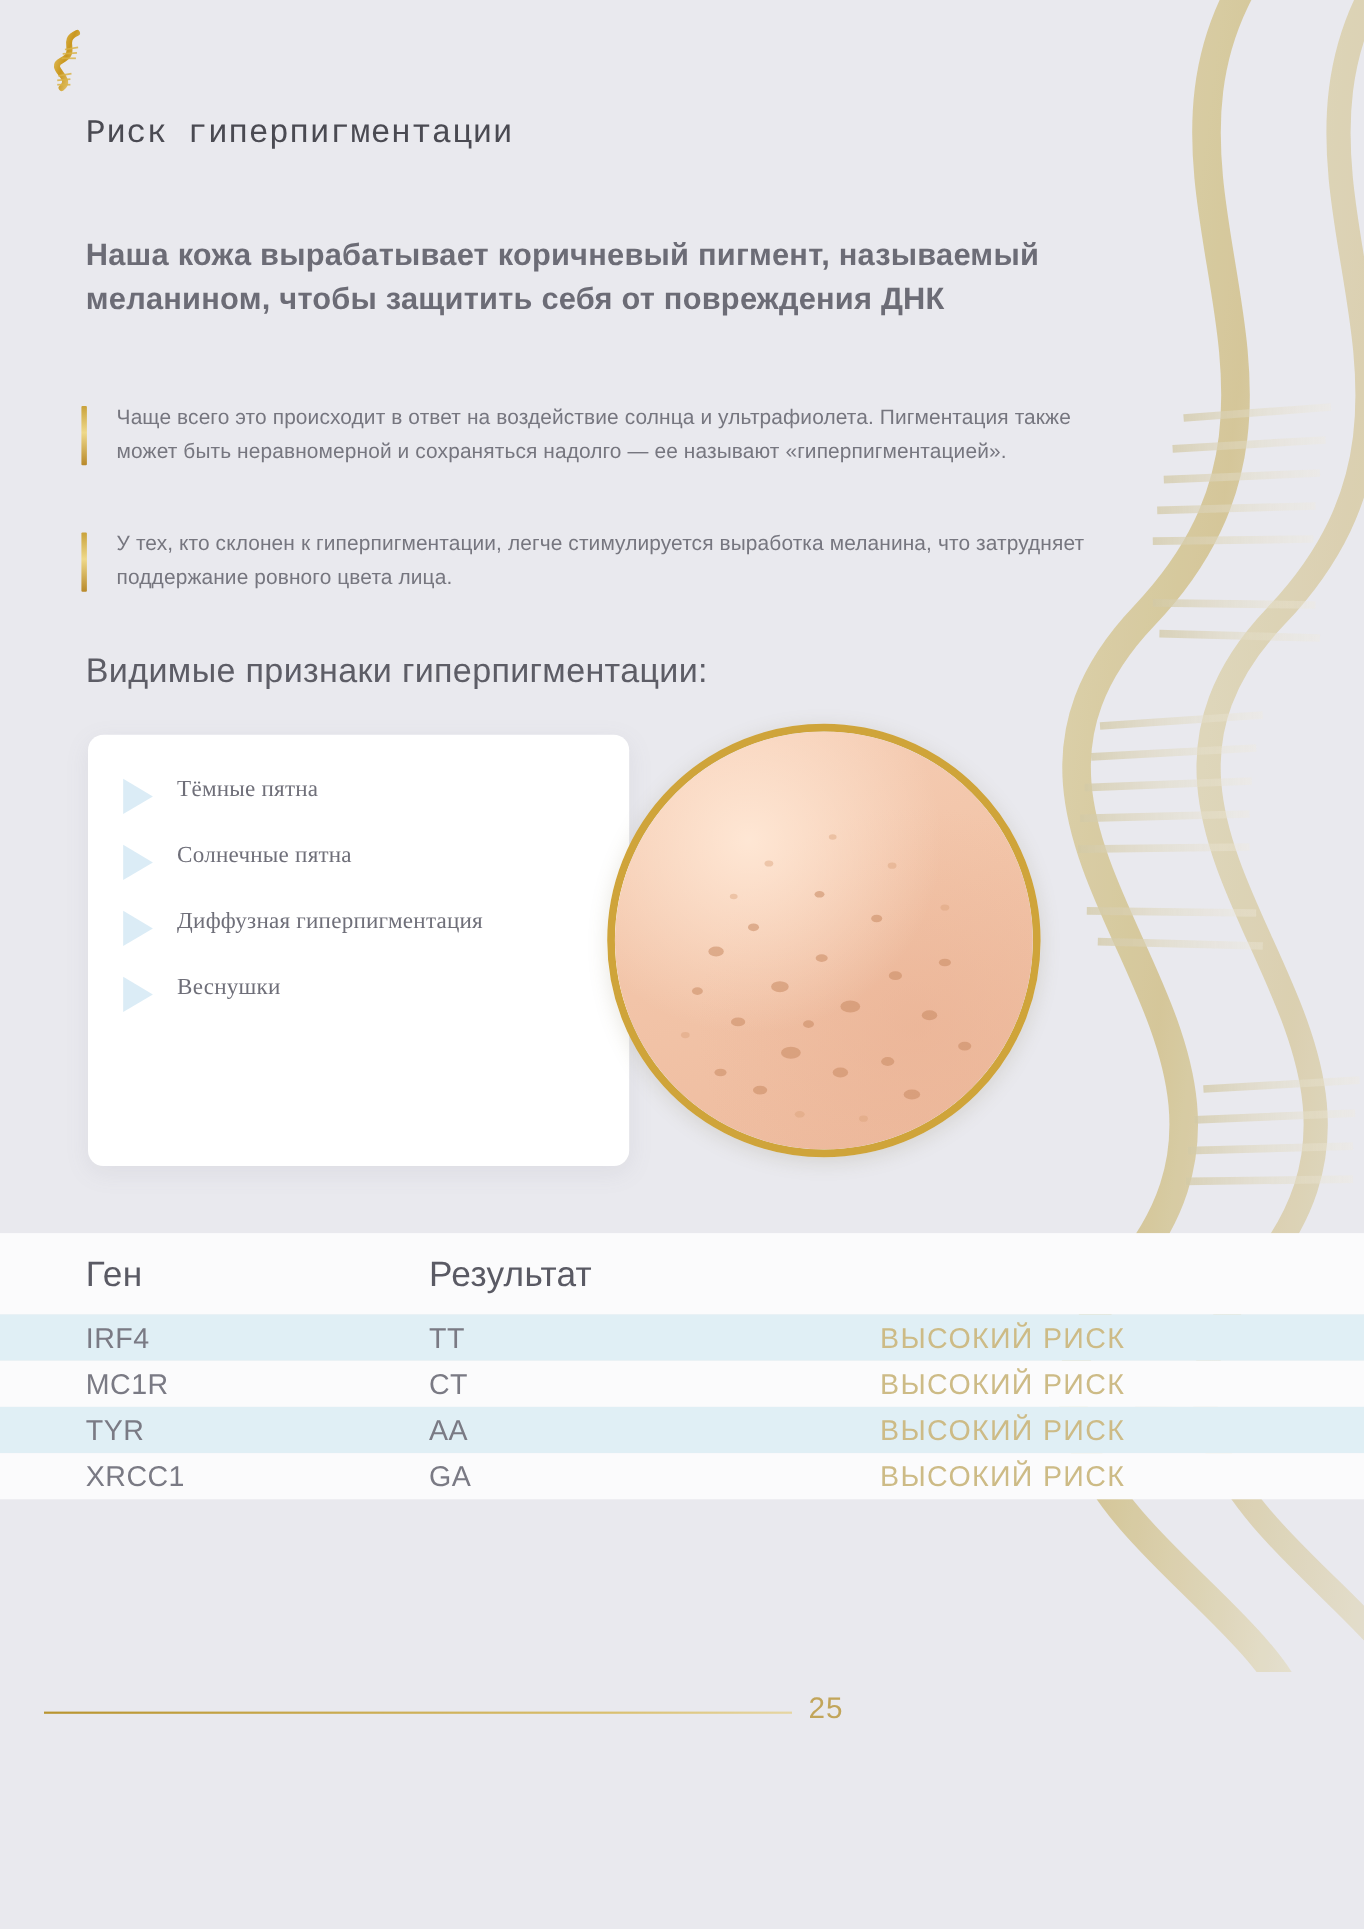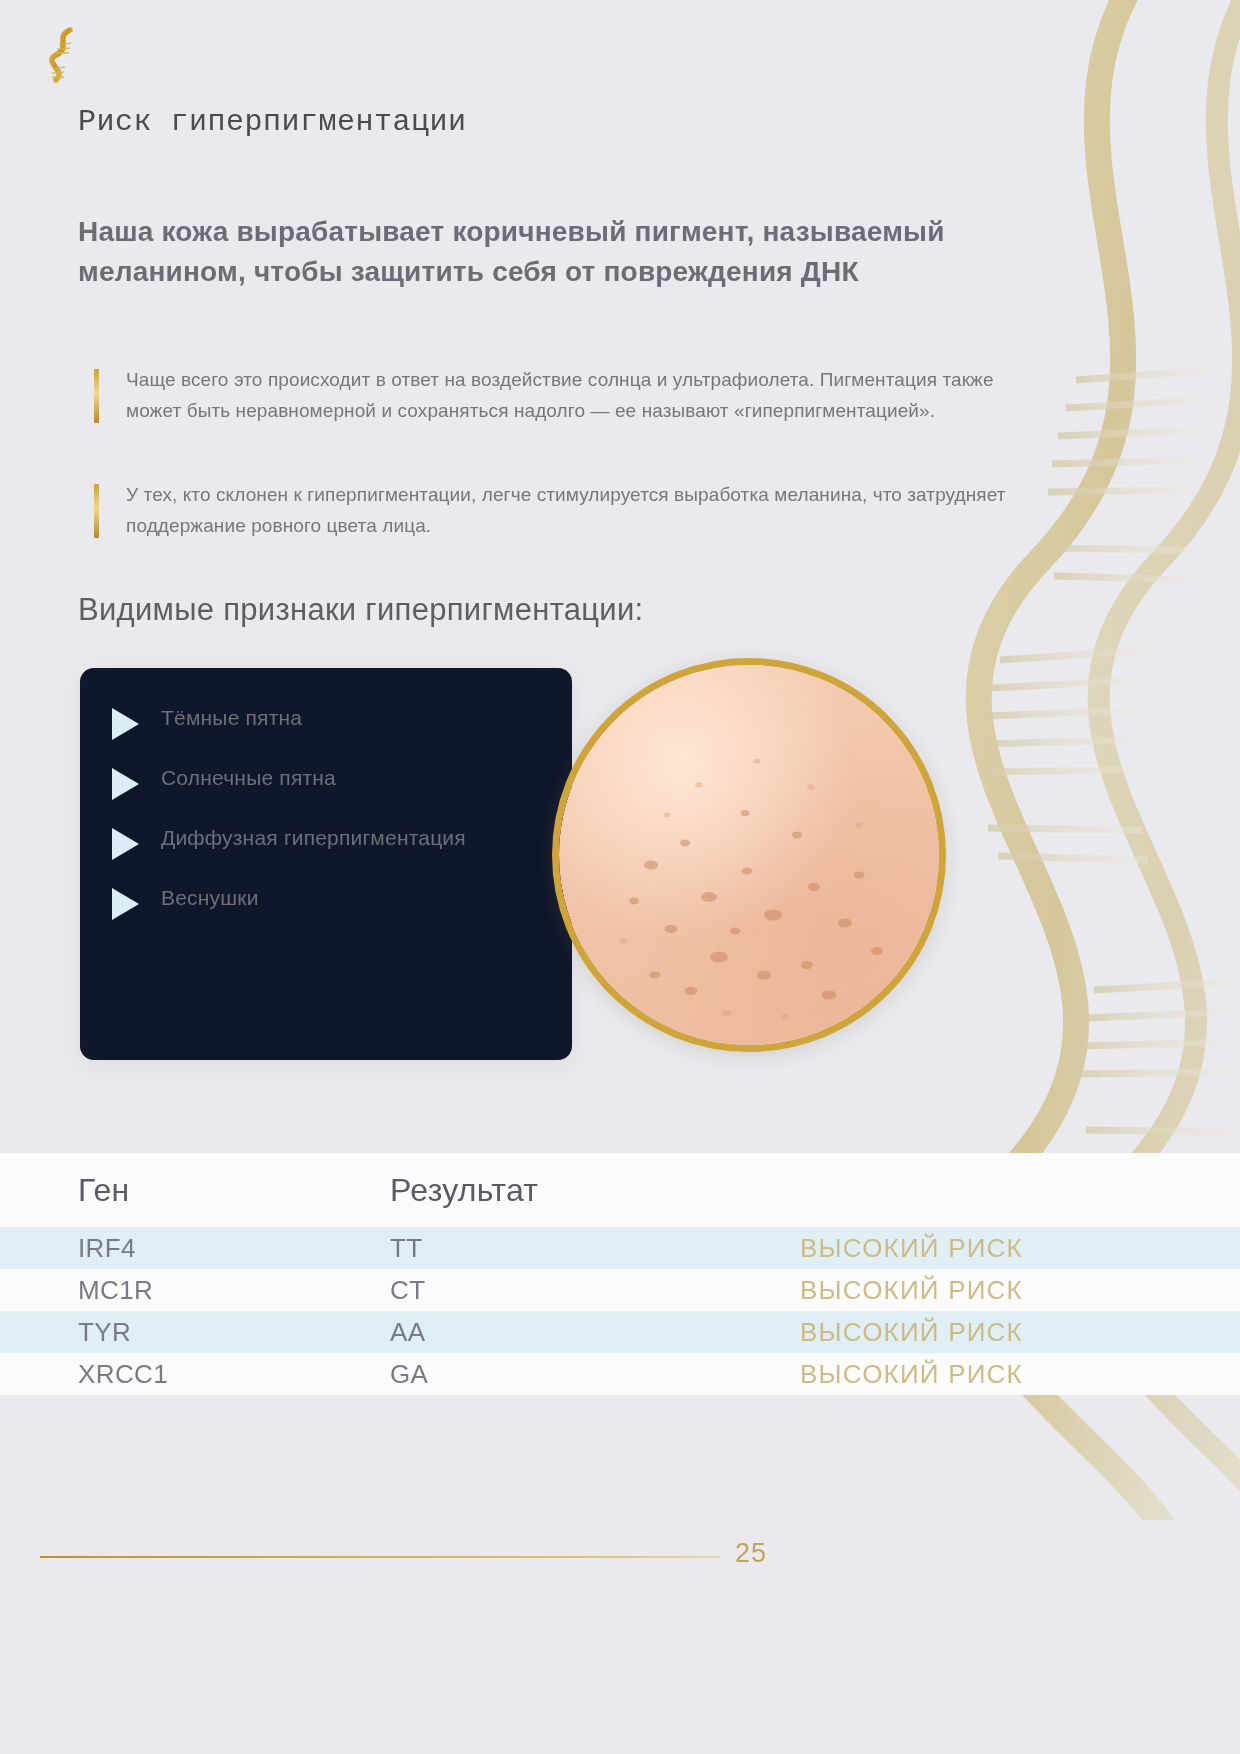--- a/index.html
+++ b/index.html
@@ -57,21 +57,21 @@
     font-size:28px;
     font-weight:700;
     line-height:1.43;
     color:#6c6c76;
     letter-spacing:.2px;
   }
 
   
   .quote {
     position:absolute;
-    left:94px;
+    left:74px;
     padding-left:32px;
     width:940px;
   }
   .quote .bar {
     position:absolute;
     left:0; top:4px;
     width:5px; height:calc(100% - 8px);
     background:linear-gradient(180deg,#c9a23a 0%,#efd98a 45%,#b8892a 100%);
     border-radius:1px;
   }
@@ -94,24 +94,25 @@
     color:#5d5d66;
     letter-spacing:.3px;
     white-space:nowrap;
   }
 
   
   .signs-card {
     position:absolute;
     left:80px; top:668px;
     width:492px; height:392px;
-    background:#0f172a;
+    background:#ffffff;
     border-radius:14px;
     box-shadow:0 6px 22px rgba(120,120,140,.10);
     padding:34px 30px 20px 28px;
+    font-family:Liberation Serif, serif;
   }
   .sign-row {
     display:flex;
     align-items:flex-start;
     margin-bottom:22px;
   }
   .sign-row:last-child { margin-bottom:0; }
   .tri {
     flex:0 0 auto;
     width:0; height:0;
@@ -157,21 +158,20 @@
   }
   .trow {
     display:flex;
     align-items:center;
     height:42px;
     padding:0 0 0 78px;
   }
   .trow.head {
     height:74px;
     background:#fbfbfc;
-    margin-top:32px;
   }
   .trow.odd  { background:#e0eff5; }
   .trow.even { background:#fbfbfc; }
   .col-gene   { width:312px; }
   .col-geno   { width:410px; }
   .col-result { flex:1; }
 
   .trow.head .col-gene,
   .trow.head .col-geno,
   .trow.head .col-result {

